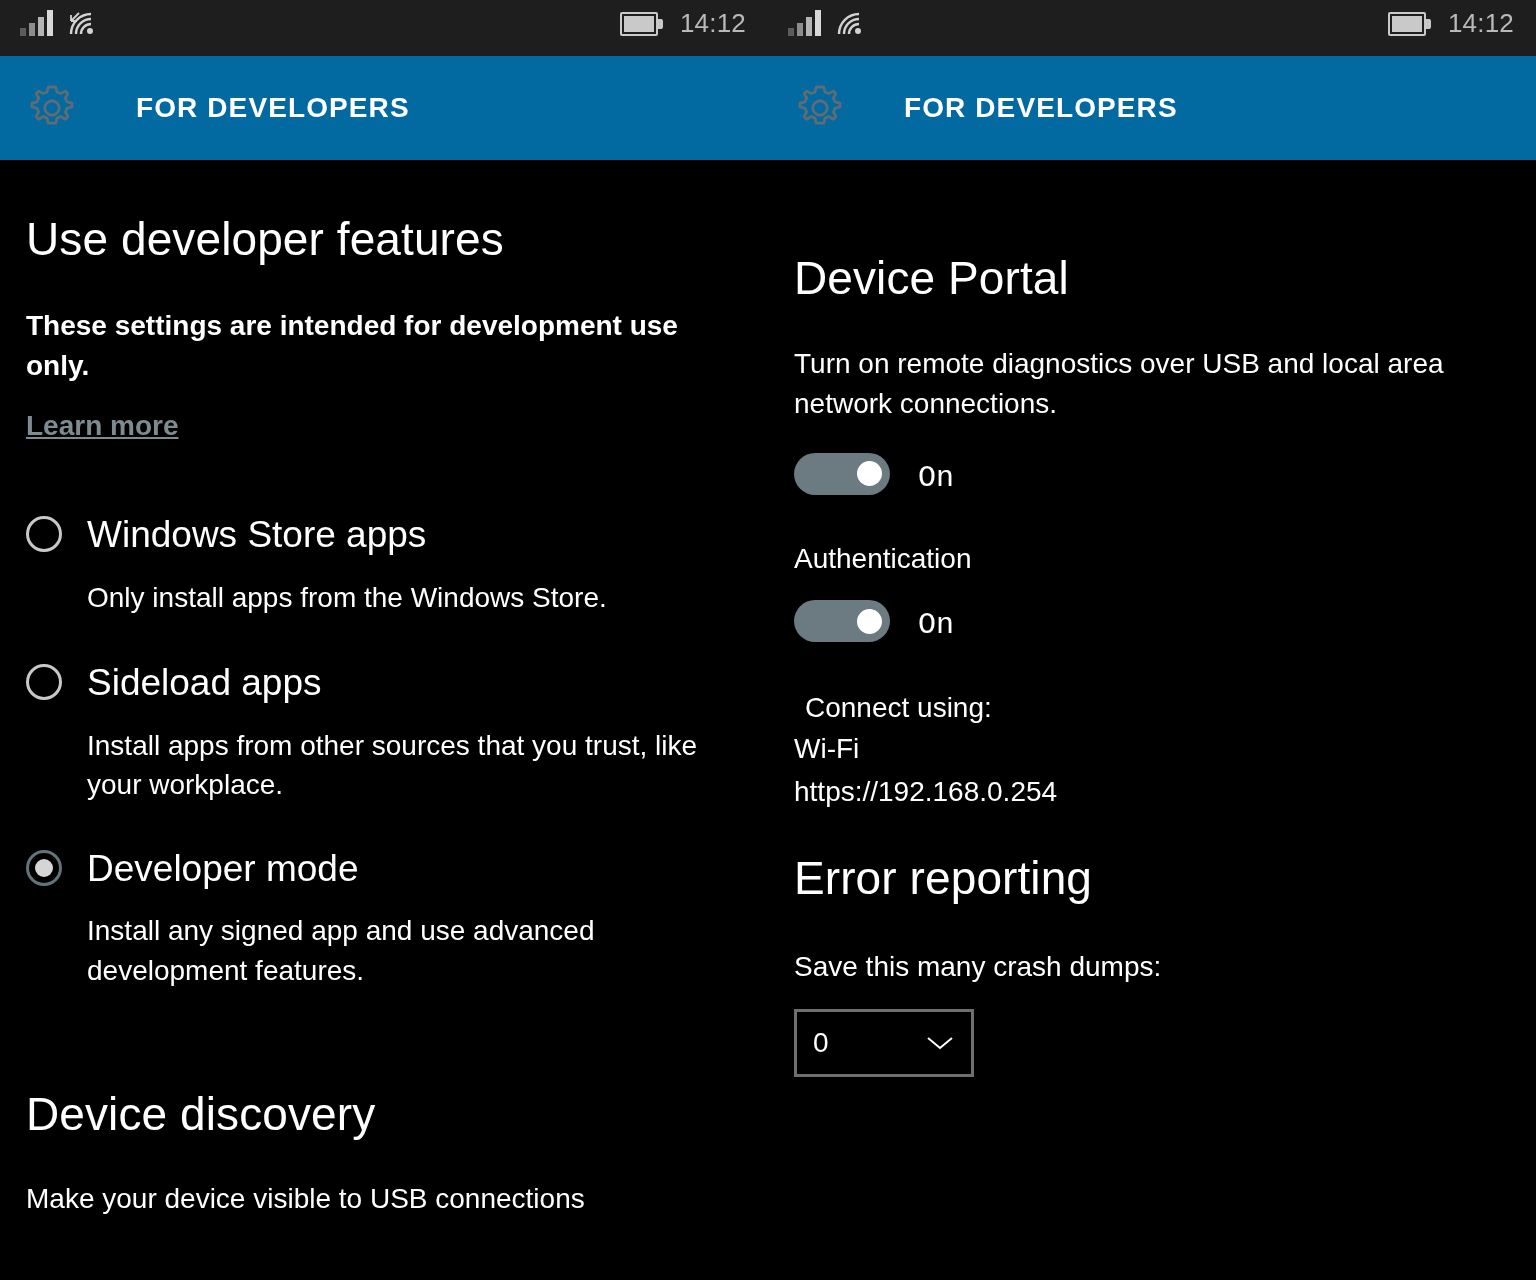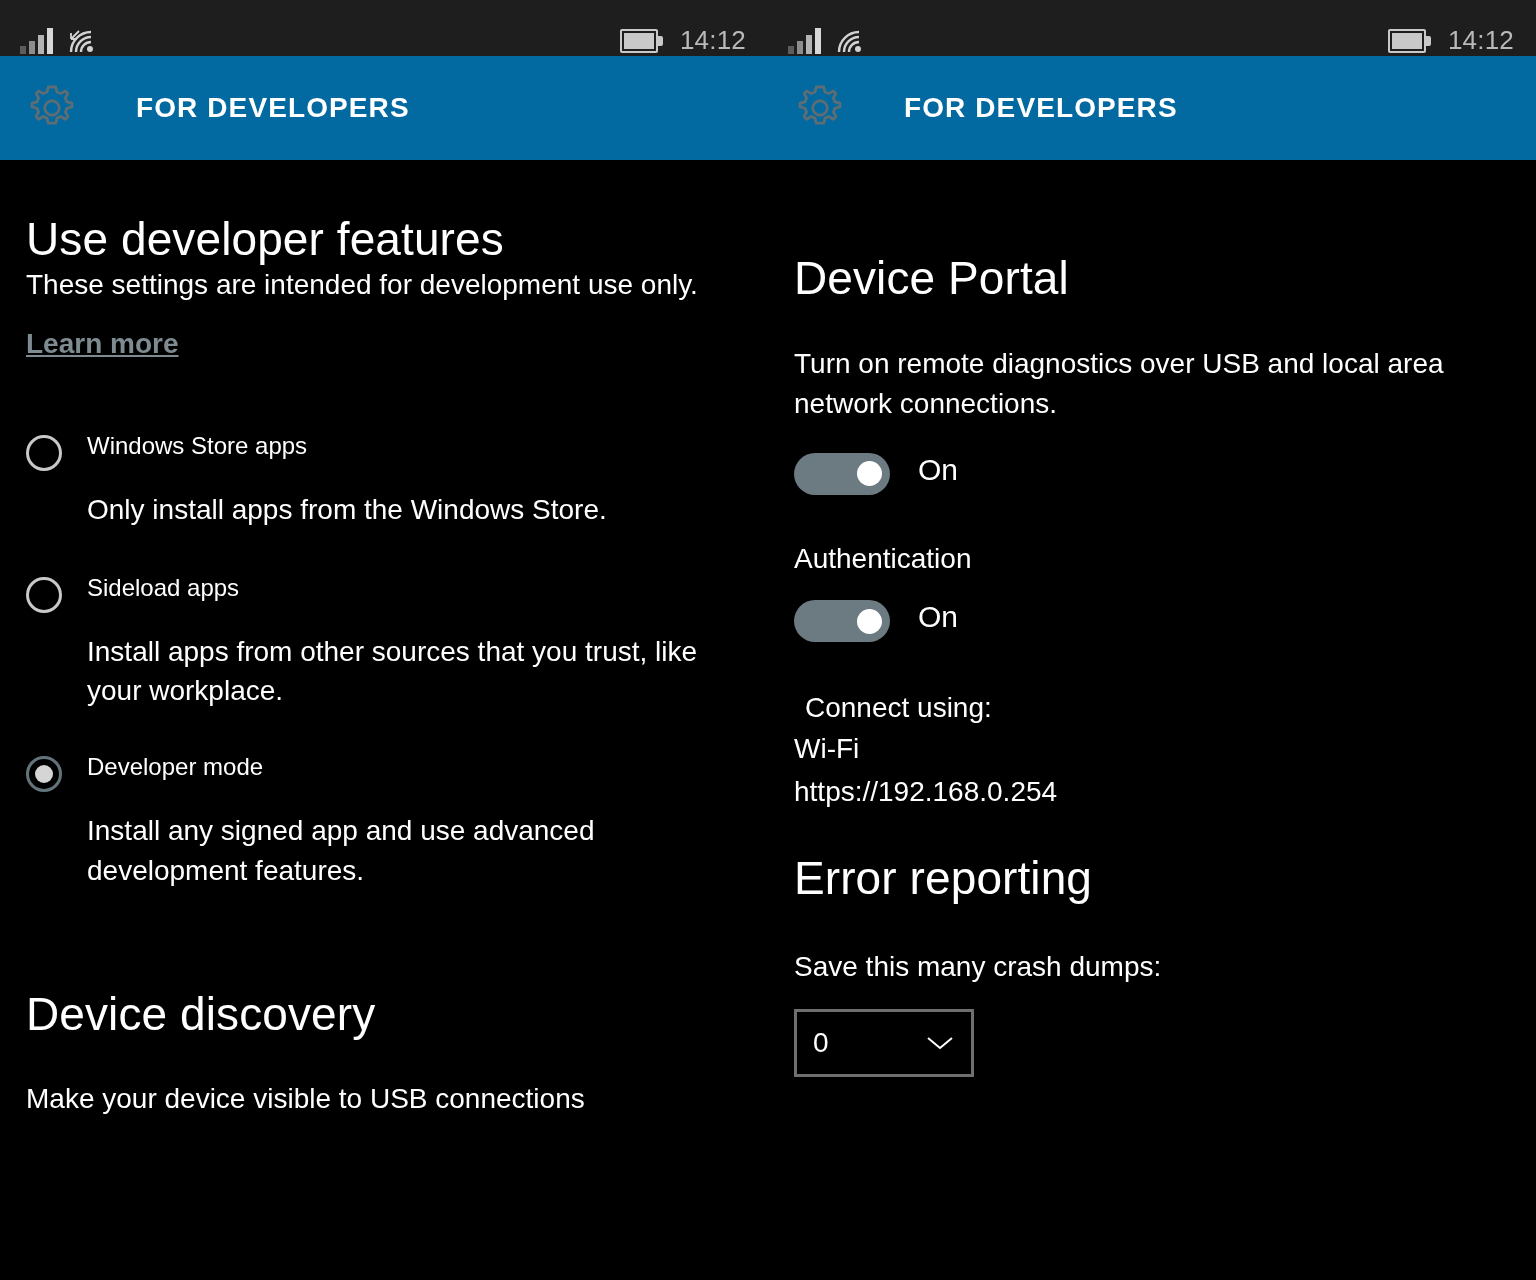--- a/index.html
+++ b/index.html
@@ -13,21 +13,21 @@
   }
   .screen { position: relative; width: 1536px; height: 1280px; background: #000; display: flex; }
   .panel { position: relative; width: 768px; height: 1280px; background: #000; overflow: hidden; }
 
   
   .statusbar {
     position: relative;
     height: 56px;
     background: #1e1e1e;
     display: flex;
-    align-items: flex-end;
+    align-items: flex-start;
     padding: 8px 22px 0 20px;
   }
   .status-left { display: flex; align-items: center; gap: 14px; }
   .status-right { display: flex; align-items: center; gap: 16px; margin-left: auto; }
   .status-time {
     color: #b9b9b9;
     font-size: 26px;
     letter-spacing: 0.2px;
     font-family: "Liberation Sans", sans-serif;
   }
@@ -110,34 +110,34 @@
   .radio.checked::after {
     content: "";
     position: absolute;
     left: 50%; top: 50%;
     width: 18px; height: 18px;
     margin: -9px 0 0 -9px;
     border-radius: 50%;
     background: #d5d5d5;
   }
   .radio-label {
-    font-size: 24px;
+    font-size: 37px;
     color: #ffffff;
     margin-left: 25px;
     line-height: 1.25;
   }
   .radio-desc {
     font-size: 28px;
     color: #ffffff;
     line-height: 1.42;
     margin-left: 61px;
   }
 
   
-  .toggle-row { display: flex; align-items: flex-start; }
+  .toggle-row { display: flex; align-items: flex-end; font-family: Liberation Mono, monospace; }
   .toggle {
     width: 96px; height: 42px;
     border-radius: 21px;
     background: #6c7a82;
     position: relative;
     flex: none;
   }
   .toggle::after {
     content: "";
     position: absolute;
@@ -206,21 +206,21 @@
     <div class="appbar">
       <svg class="gear-icon" viewBox="0 0 48 48">
         <path d="M24 6 l3.2 0 1.1 4.3 a14 14 0 0 1 3.3 1.4 l3.8-2.3 2.3 2.3 -2.3 3.8 a14 14 0 0 1 1.4 3.3 l4.3 1.1 0 3.2 -4.3 1.1 a14 14 0 0 1 -1.4 3.3 l2.3 3.8 -2.3 2.3 -3.8-2.3 a14 14 0 0 1 -3.3 1.4 l-1.1 4.3 -3.2 0 -3.2 0 -1.1-4.3 a14 14 0 0 1 -3.3-1.4 l-3.8 2.3 -2.3-2.3 2.3-3.8 a14 14 0 0 1 -1.4-3.3 l-4.3-1.1 0-3.2 4.3-1.1 a14 14 0 0 1 1.4-3.3 l-2.3-3.8 2.3-2.3 3.8 2.3 a14 14 0 0 1 3.3-1.4 l1.1-4.3 z" fill="none" stroke="#5d6d74" stroke-width="2.4" stroke-linejoin="round"></path>
         <circle cx="24" cy="24" r="6.2" fill="none" stroke="#5d6d74" stroke-width="2.4"></circle>
       </svg>
       <span class="appbar-title">FOR DEVELOPERS</span>
     </div>
 
     <div class="content">
       <div class="h1" style="margin-top:54px;">Use developer features</div>
-      <div class="para" style="max-width:690px;">These settings are intended for development use only.</div>
+      <div class="para" style="margin-top:41px; max-width:690px;font-weight:bold;">These settings are intended for development use only.</div>
       <a class="link" style="margin-top:19px;" href="#">Learn more</a>
 
       
       <div class="radio-row" style="margin-top:66px;">
         <span class="radio"></span>
         <span class="radio-label">Windows Store apps</span>
       </div>
       <div class="radio-desc" style="margin-top:19px; max-width:660px;">Only install apps from the Windows Store.</div>
 
       

